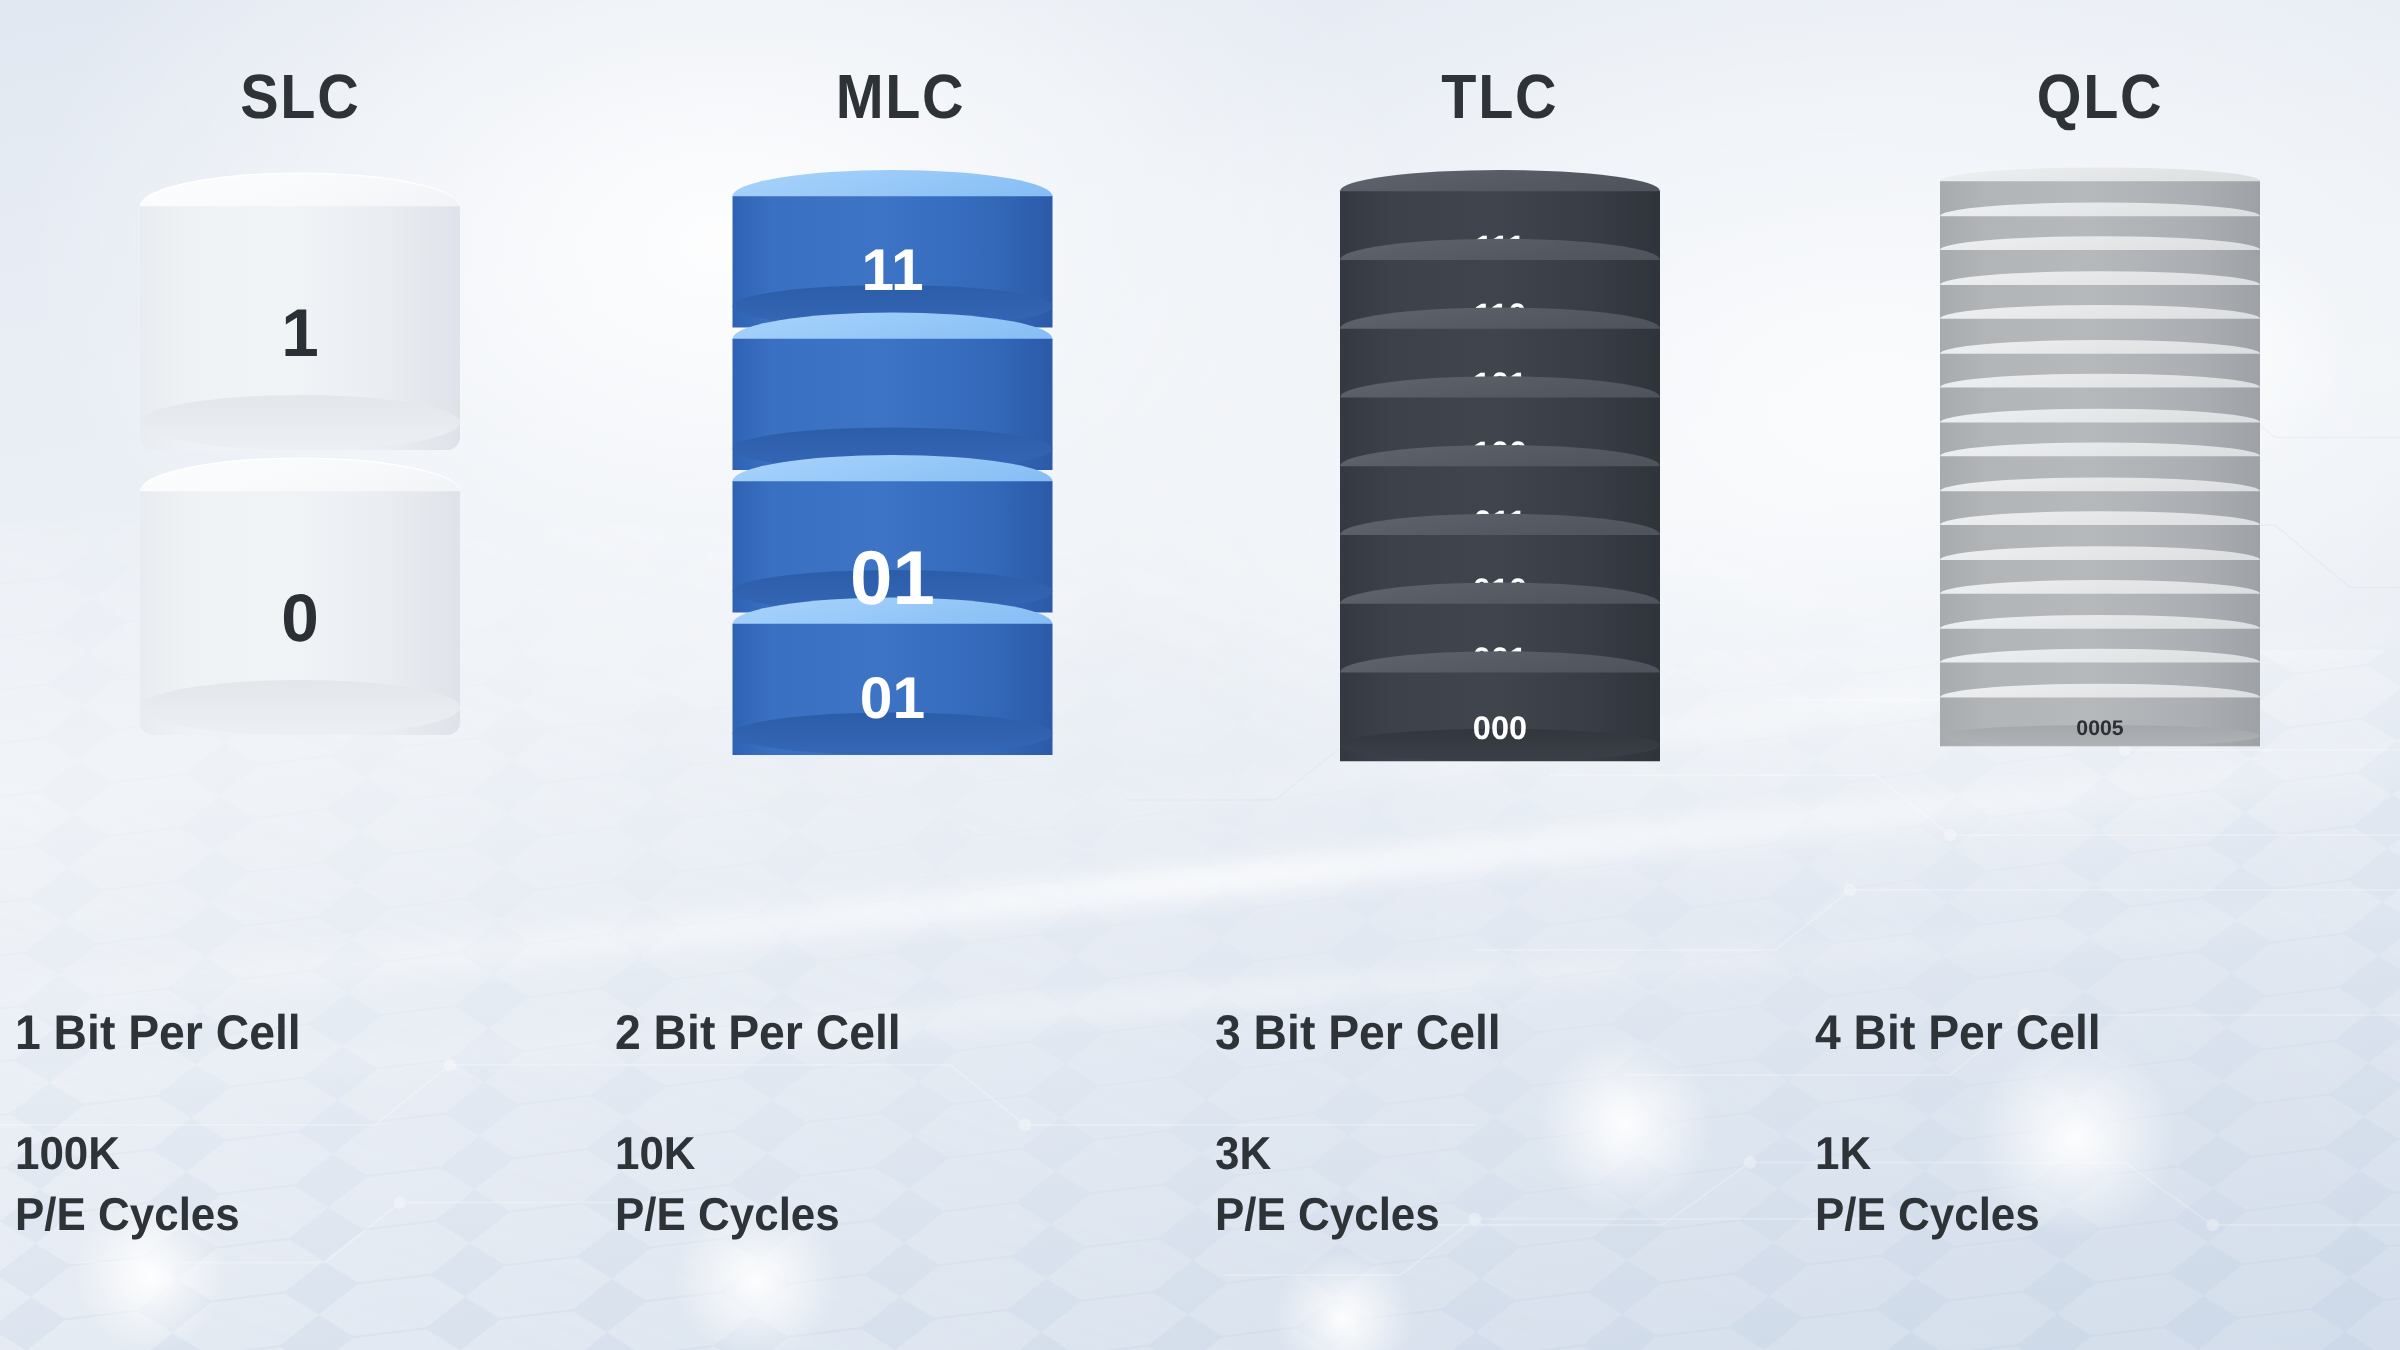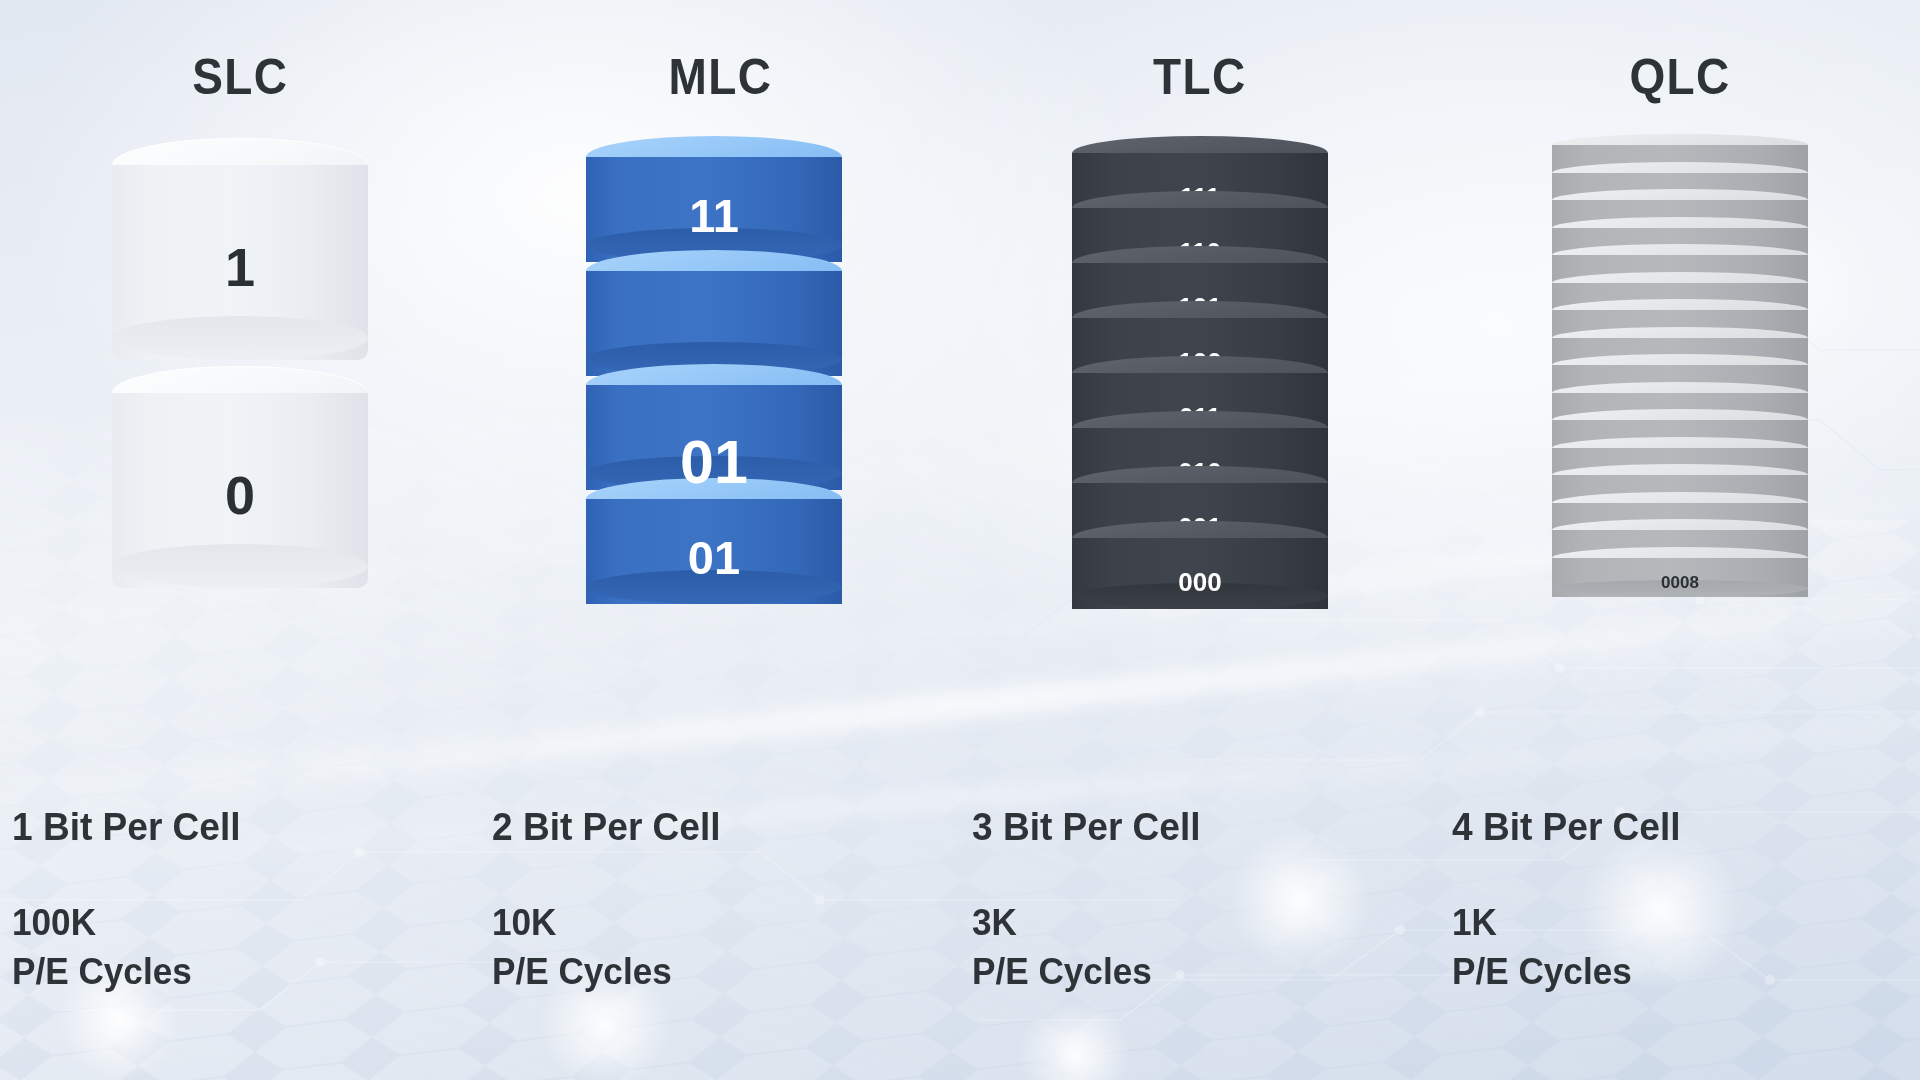--- a/index.html
+++ b/index.html
@@ -533,21 +533,21 @@
               <div class="body" style="top: 11px; height: 39px;">
                 <div class="skirt"></div>
               </div>
               <div class="label" style="top: 27px; font-size: 17px;">0001</div>
             </div>
             <div class="disc qlc-disc" style="width: 256px; top: 418.5px; height: 50px; z-index: 16;">
               <div class="top"></div>
               <div class="body" style="top: 11px; height: 39px;">
                 <div class="skirt"></div>
               </div>
-              <div class="label" style="top: 27px; font-size: 17px;">0008</div>
+              <div class="label" style="top: 27px; font-size: 17px;">0005</div>
             </div>
           </div>
       </div>
       <div class="bits-line">4 Bit Per Cell</div>
       <div class="cycles-line">
         <span>1K</span>
         <span>P/E Cycles</span>
       </div>
     </div>
 

